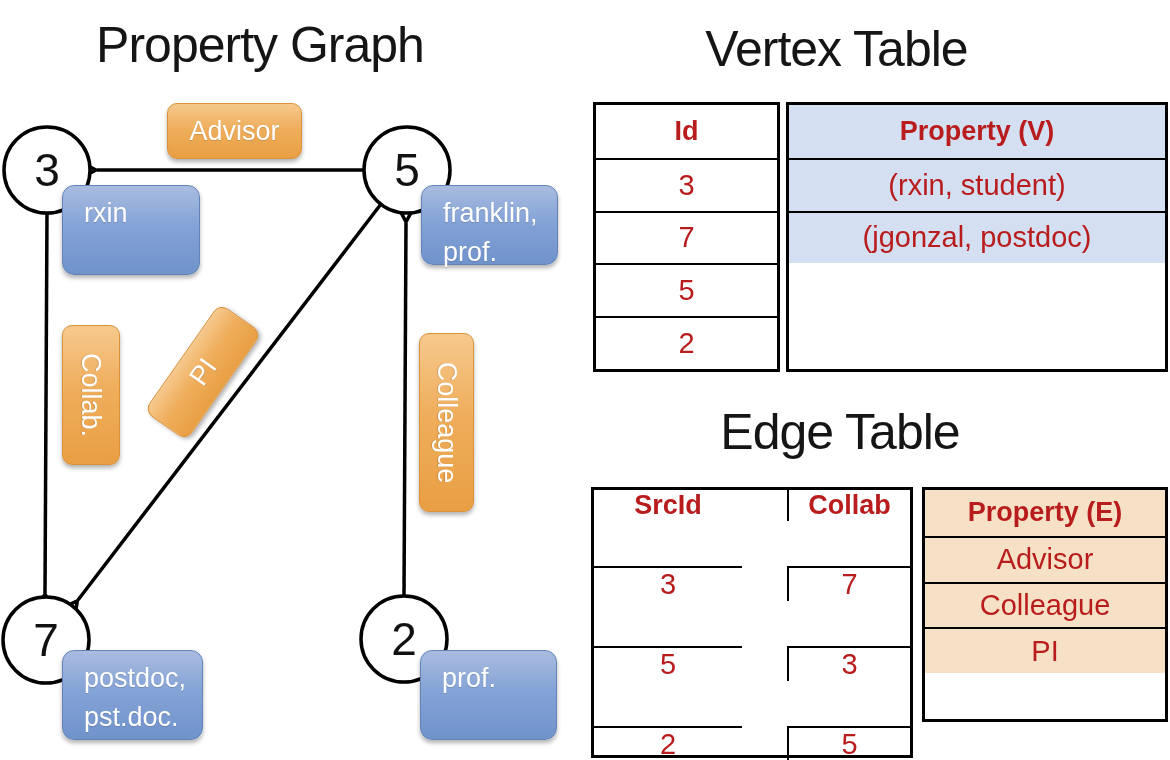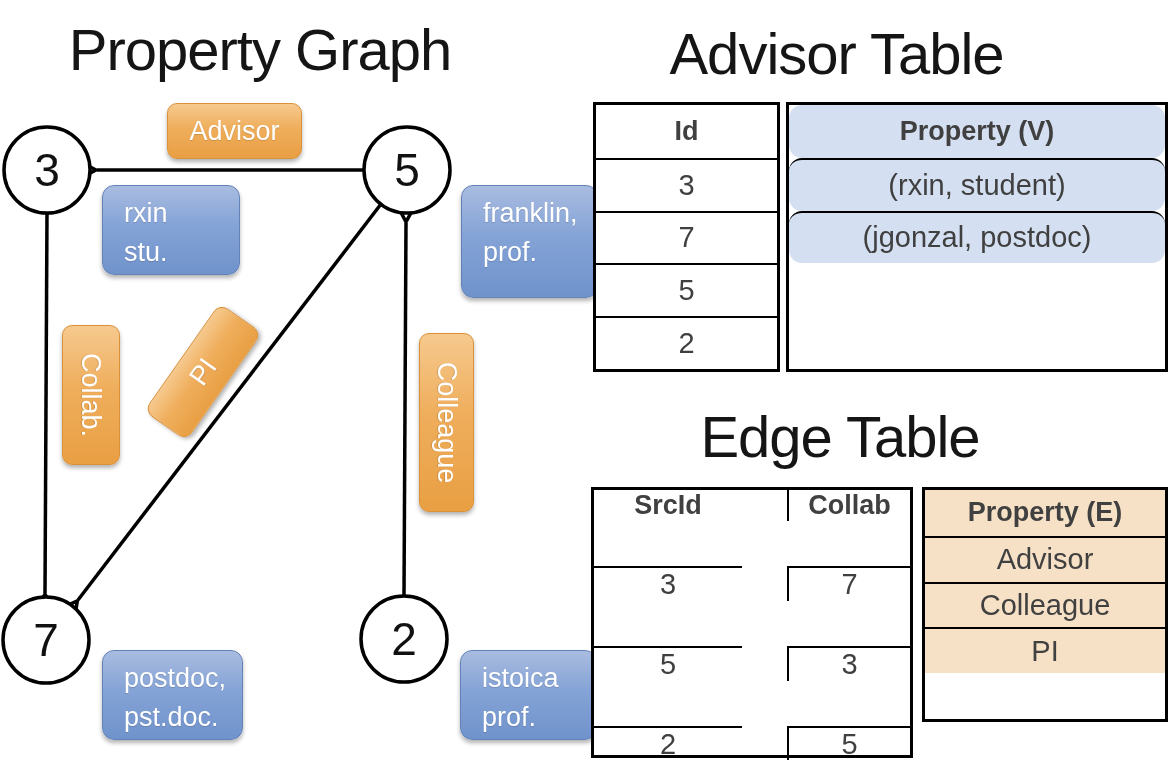--- a/index.html
+++ b/index.html
@@ -4,21 +4,21 @@
 <style>
   html,body{margin:0;padding:0;background:#fff;}
   #stage{
     position:relative;width:1170px;height:760px;overflow:hidden;
     background:#fff;font-family:"Liberation Sans",sans-serif;
     -webkit-font-smoothing:antialiased;
   }
   .abs{position:absolute;}
   
   .big-title{
-    font-size:58px;font-weight:400;color:#151515;letter-spacing:-1px;
+    font-size:50px;font-weight:400;color:#151515;letter-spacing:-1px;
     text-align:center;white-space:nowrap;
   }
   
   #graph-svg{position:absolute;left:0;top:0;}
   
   .node-num{
     width:64px;height:64px;line-height:64px;text-align:center;
     font-size:46px;font-weight:400;color:#111;
   }
   
@@ -35,37 +35,36 @@
     transform:rotate(90deg);
   }
   
   .bbox{
     background:linear-gradient(180deg,#a9bce0 0%,#84a3d6 45%,#7093cc 100%);
     border:1px solid #6282b8;border-radius:12px;
     box-shadow:0 3px 4px rgba(0,0,0,0.30);
     color:#fff;font-size:27px;line-height:39px;
     padding:8px 0 0 21px;box-sizing:border-box;
     text-shadow:0 1px 1px rgba(0,0,0,0.15);
-    margin-left:40px;
   }
   
   .dtable{
     border:3px solid #000;box-sizing:border-box;
     display:grid;background:#fff;
   }
   .dtable .cell{
     border-top:2px solid #000;
     display:flex;align-items:center;justify-content:center;
-    font-size:29px;color:#404040;white-space:nowrap;
+    font-size:29px;color:#b91c1c;white-space:nowrap;
   }
   .dtable .cell.first{border-top:none;}
   .dtable .cell.hdr{font-weight:700;font-size:27px;}
   .two-col{grid-template-columns:148px 1fr;gap:45px;}
   .two-col .cell.c2{border-left:2px solid #000;}
-  .fill-vblue .cell{background:#d4dff1;border-radius:13px;}
+  .fill-vblue .cell{background:#d4dff1;}
   .fill-tan .cell{background:#f6e1c6;}
 </style>
 </head>
 <body>
 
 <div id="stage">
 
   <div class="abs big-title" style="left:40px;top:16px;width:440px;">Property Graph</div>
 
   <svg id="graph-svg" width="585" height="760" viewBox="0 0 585 760">
@@ -106,36 +105,34 @@
   </div>
 
   <div class="abs obox" style="left:419px;top:333px;width:53px;height:177px;">
     <div class="rot-inner" style="width:177px;height:53px;left:-62px;top:62px;">
       <span>Colleague</span>
     </div>
   </div>
 
   <div class="abs bbox" style="left:62px;top:185px;width:138px;height:90px;">
     <div>rxin</div>
-    <div>stu.</div>
   </div>
-  <div class="abs bbox" style="left:421px;top:185px;width:137px;height:113px;">
+  <div class="abs bbox" style="left:421px;top:185px;width:137px;height:80px;">
     <div>franklin,</div>
     <div>prof.</div>
   </div>
   <div class="abs bbox" style="left:62px;top:650px;width:141px;height:90px;">
     <div>postdoc,</div>
     <div>pst.doc.</div>
   </div>
   <div class="abs bbox" style="left:420px;top:650px;width:137px;height:90px;">
-    <div>istoica</div>
     <div>prof.</div>
   </div>
 
-  <div class="abs big-title" style="left:593px;top:20px;width:487px;">Advisor Table</div>
+  <div class="abs big-title" style="left:593px;top:20px;width:487px;">Vertex Table</div>
 
   <div class="abs dtable" style="left:593px;top:102px;width:187px;height:270px;grid-template-rows:repeat(5,1fr);">
     <div class="cell first hdr">Id</div>
     <div class="cell">3</div>
     <div class="cell">7</div>
     <div class="cell">5</div>
     <div class="cell">2</div>
   </div>
 
   <div class="abs dtable fill-vblue" style="left:786px;top:102px;width:382px;height:270px;grid-template-rows:repeat(5,1fr);">

